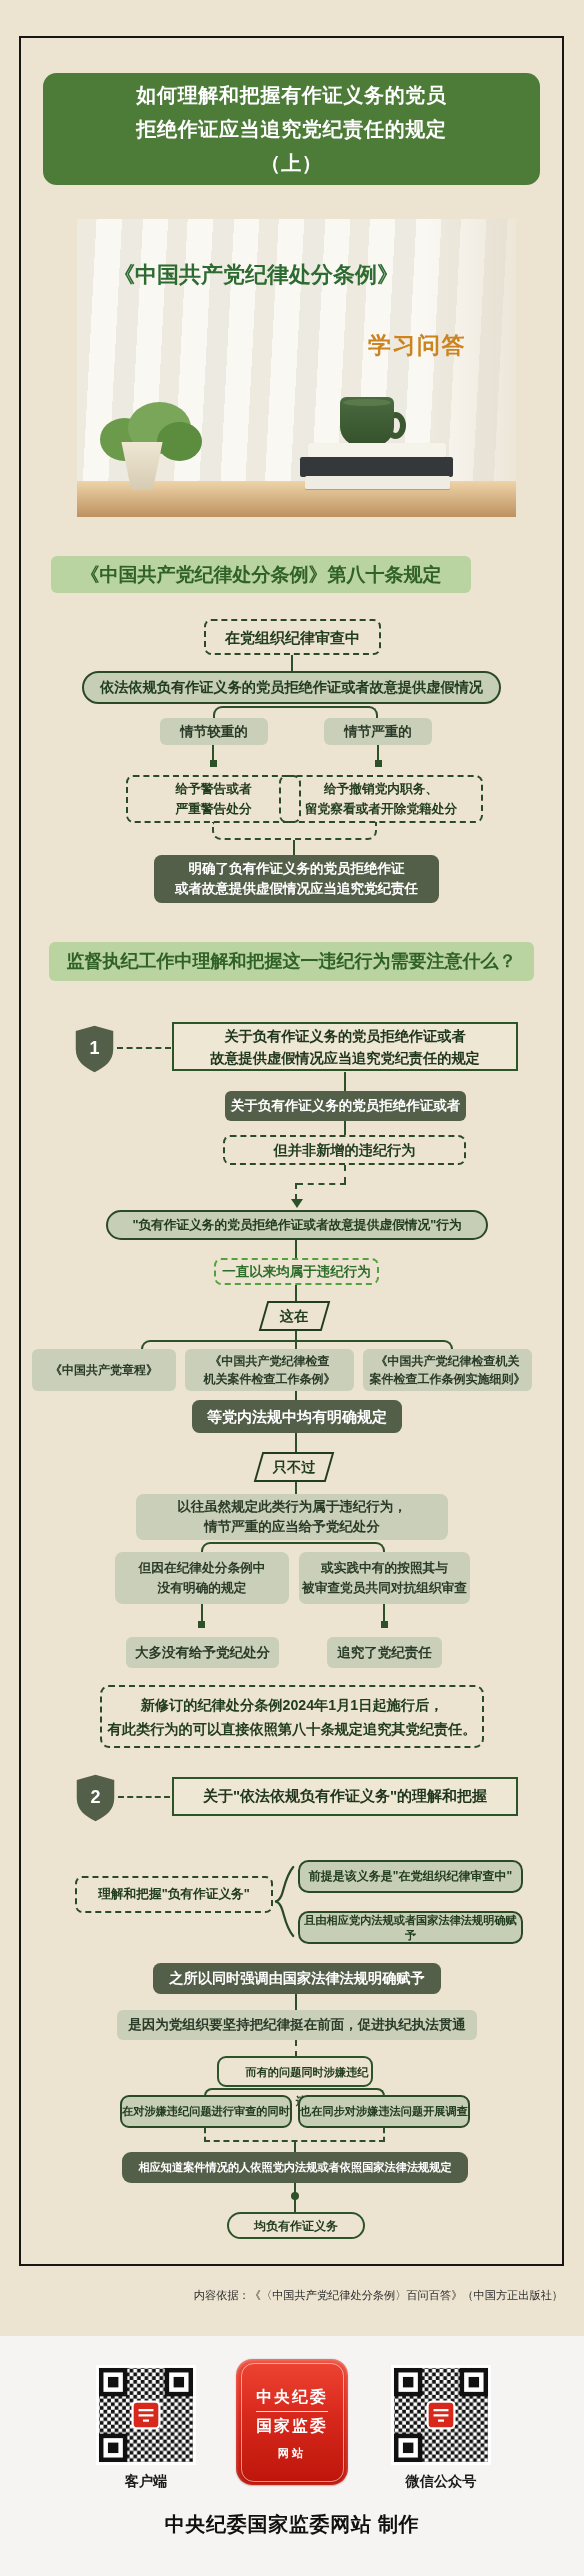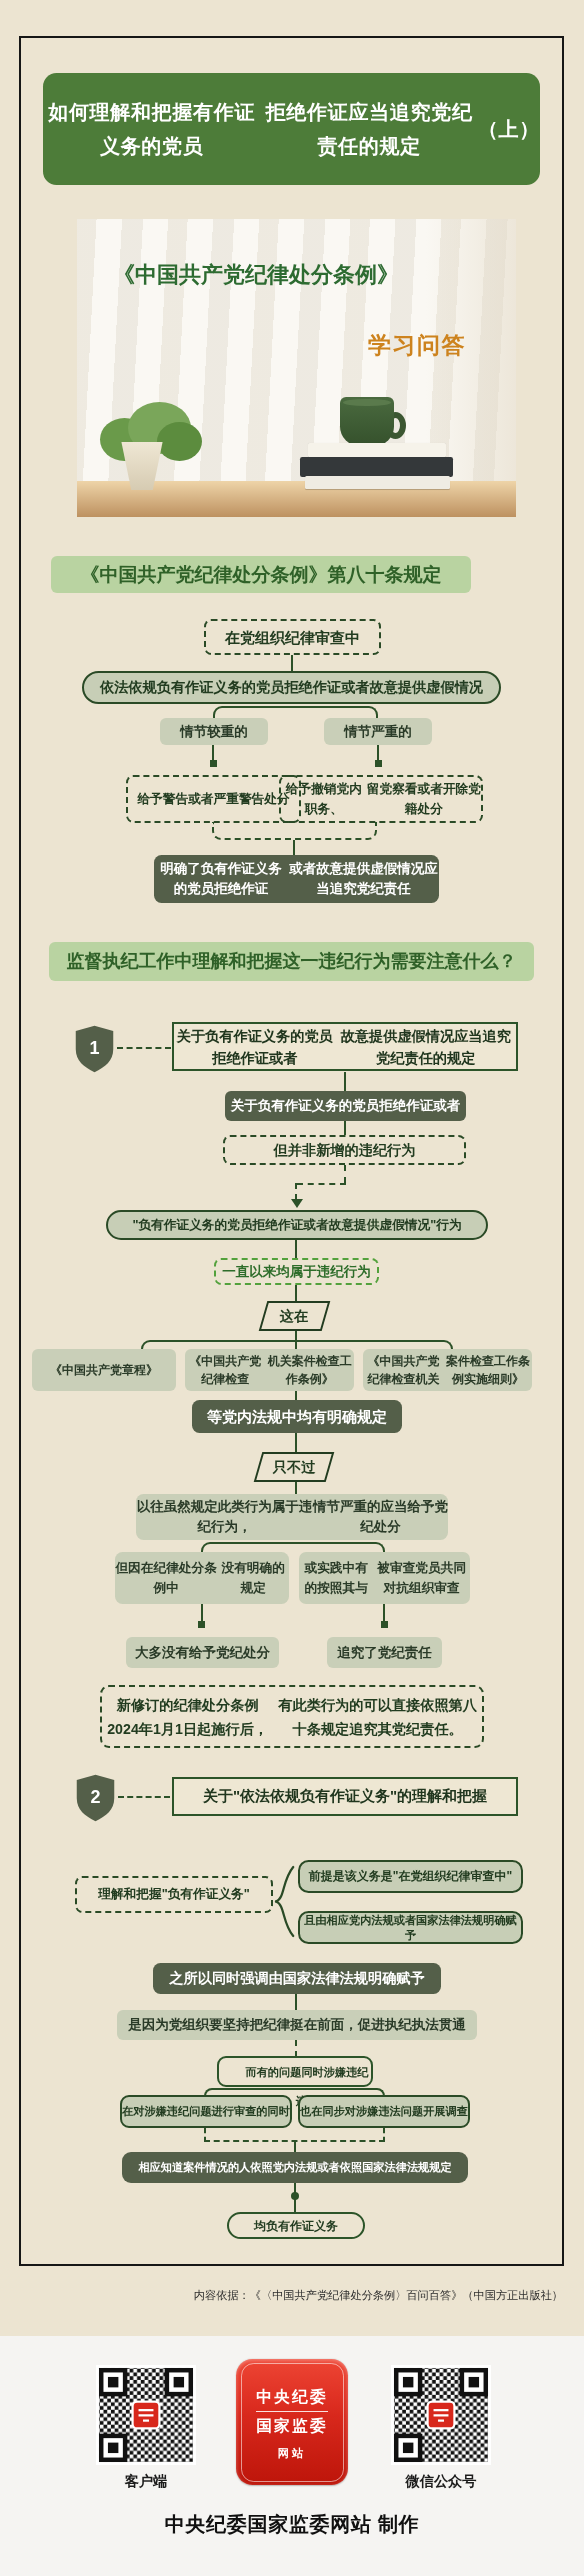--- a/index.html
+++ b/index.html
@@ -1,19 +1,19 @@
 <!DOCTYPE html>
 <html style="font-size:12px"><head>
 <meta charset="utf-8">
 <style>
   html,body{margin:0;padding:0;background:#ece4d1;}
   .canvas{position:relative;width:584px;height:2576px;background:#ece4d1;overflow:hidden;
           font-family:"Liberation Sans",sans-serif;}
   .abs{position:absolute;box-sizing:border-box;}
-  .c{display:flex;flex-direction:row;align-items:center;justify-content:center;}
+  .c{display:flex;flex-direction:column;align-items:center;justify-content:center;}
   .frame{border:2.2px solid #161616;}
   .titlebox{background:#4d7c39;border-radius:13.5px;}
   .titlebox .l{display:block;color:#fff;font-weight:bold;font-size:20px;line-height:34px;text-align:center;letter-spacing:0.7px;}
   .banner{background:#b9d3a1;border-radius:6px;color:#2f6128;font-weight:bold;text-align:center;}
   .dashbox{border:2.2px dashed #2a4a26;border-radius:7.5px;color:#223c20;font-weight:bold;text-align:center;}
   .dashbox.bright{border-color:#53a13c;color:#2e6d2a;}
   .sage{background:#c9cfb8;border-radius:6px;color:#2a3b28;font-weight:bold;text-align:center;}
   .sageb{background:#c7ceb6;border:2.2px solid #2a4a26;color:#223c20;font-weight:bold;text-align:center;}
   .olive{background:#545f49;border-radius:7.5px;color:#fff;font-weight:bold;text-align:center;}
   .outline{background:#ece4d1;border:2.2px solid #2c5429;border-radius:9px;color:#223c20;font-weight:bold;text-align:center;}

